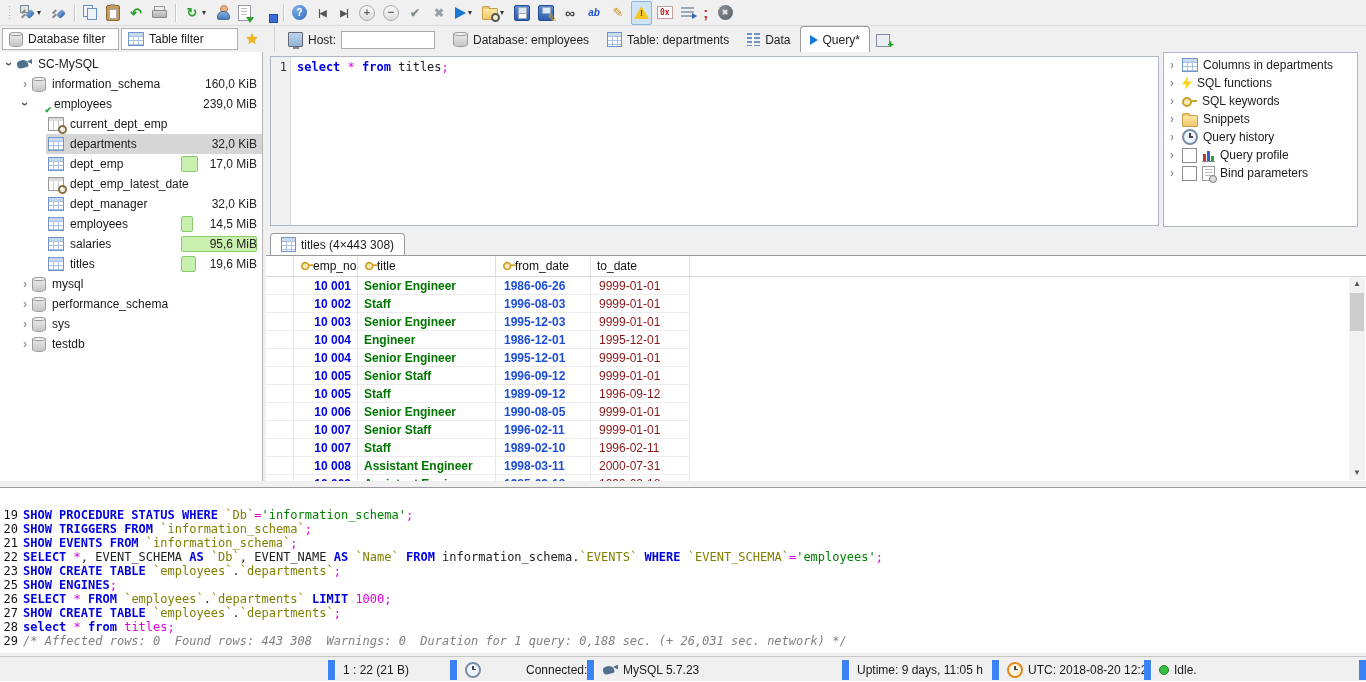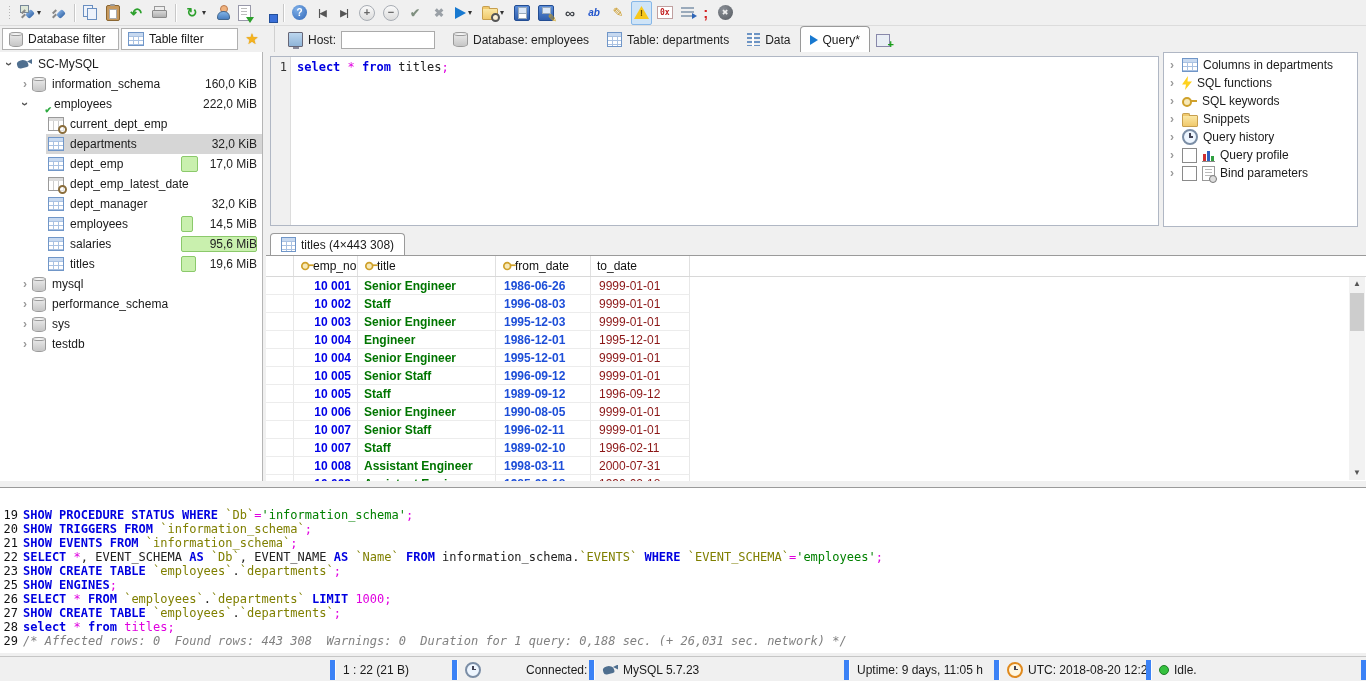--- a/index.html
+++ b/index.html
@@ -165,21 +165,21 @@
   .lnum{display:inline-block;width:18px;text-align:right;margin-right:5px;color:#111;}
   .c-k{color:#0000e0;font-weight:bold;}
   .c-i{color:#7f7f00;}
   .c-s{color:#008000;}
   .c-n{color:#e000e0;}
   .c-p{color:#202020;}
   .c-c{color:#808080;font-style:italic;}
 
   
   #statusbar{position:absolute;left:0;top:656px;width:1366px;height:26px;background:#f0f0f0;border-top:1px solid #c6c6c6;box-shadow:0 -1px 0 #fff inset;display:flex;align-items:center;box-sizing:border-box;}
-  .scell{display:flex;align-items:center;gap:5px;height:20px;padding:0 8px;border-right:5px solid #3b82f6;box-shadow:1px 0 0 #fdfdfd;box-sizing:border-box;white-space:nowrap;overflow:hidden;}
+  .scell{display:flex;align-items:center;gap:5px;height:20px;padding:0 8px;border-right:7px solid #3b82f6;box-shadow:1px 0 0 #fdfdfd;box-sizing:border-box;white-space:nowrap;overflow:hidden;}
 
   .splitter-v{position:absolute;left:263px;top:52px;width:7px;height:429px;background:#f0f0f0;}
   .splitter-h{position:absolute;left:0;top:481px;width:1366px;height:6px;background:#f0f0f0;}
 </style>
 </head>
 <body>
 
 <div id="app">
   <div id="toolbar">
       <span class="tbtn">
@@ -336,21 +336,21 @@
             <span class="tsize">160,0 KiB</span>
           </span>
         </span>
       </div>
       <div class="trow" style="padding-left: 20px;">
         <span class="i g-chev open">›</span>
         <span class="rowbody">
           <span class="i g-dbcheck"></span>
           <span class="tlabel">employees</span>
           <span class="tright">
-            <span class="tsize">222,0 MiB</span>
+            <span class="tsize">239,0 MiB</span>
           </span>
         </span>
       </div>
       <div class="trow" style="padding-left: 36px;">
         <span class="i g-chev none">›</span>
         <span class="rowbody">
           <span class="i g-view"></span>
           <span class="tlabel">current_dept_emp</span>
           <span class="tright"></span>
         </span>

